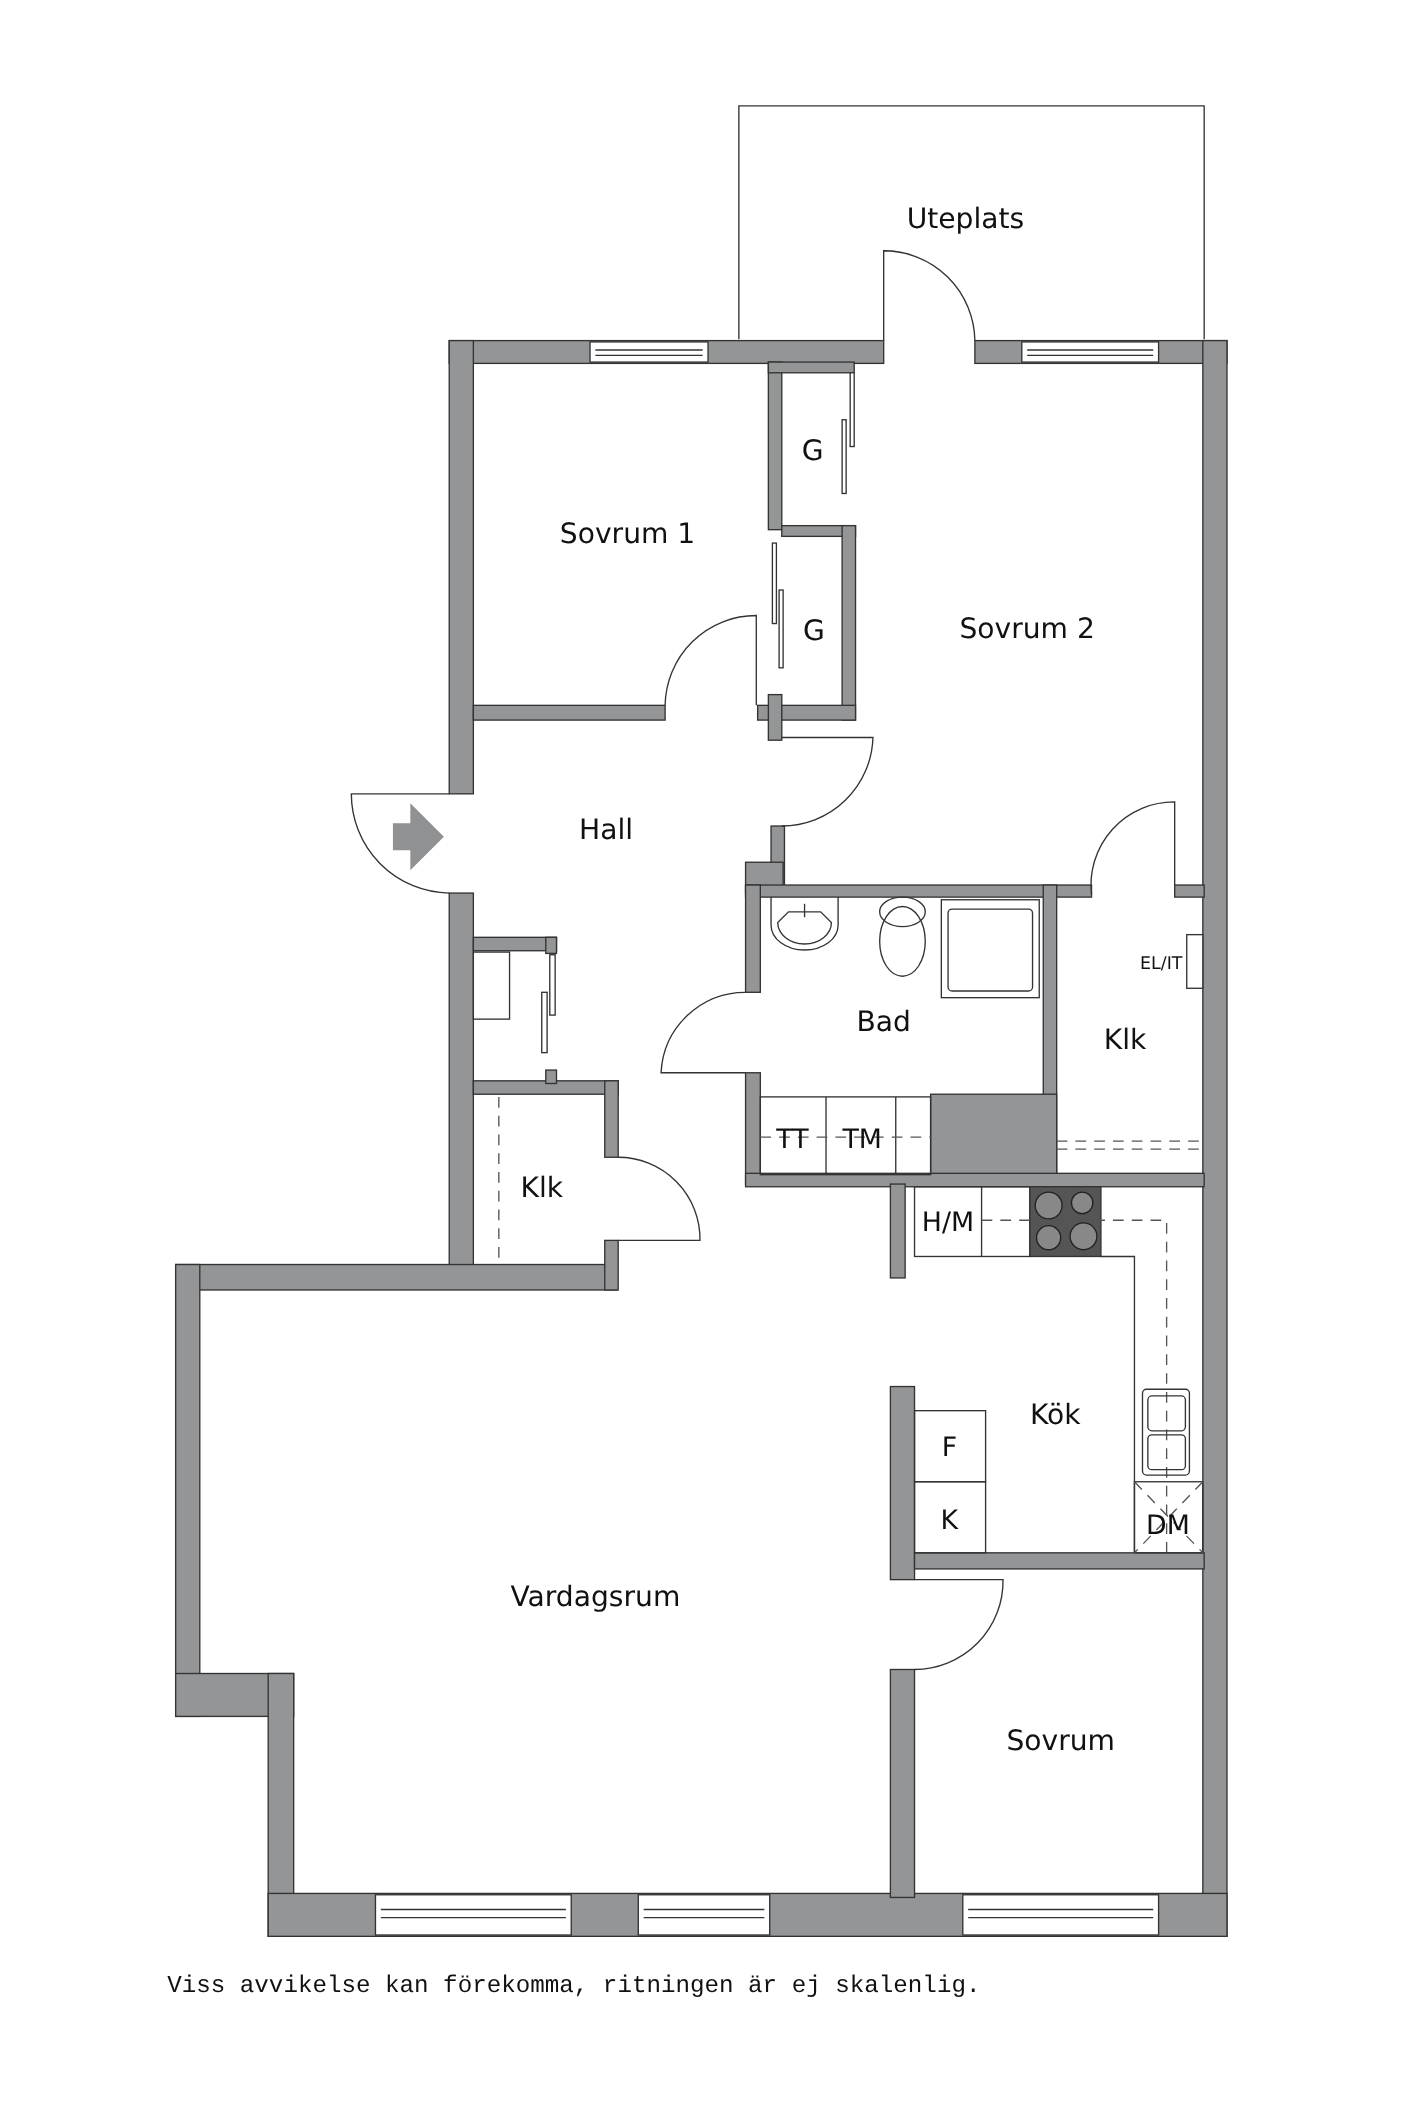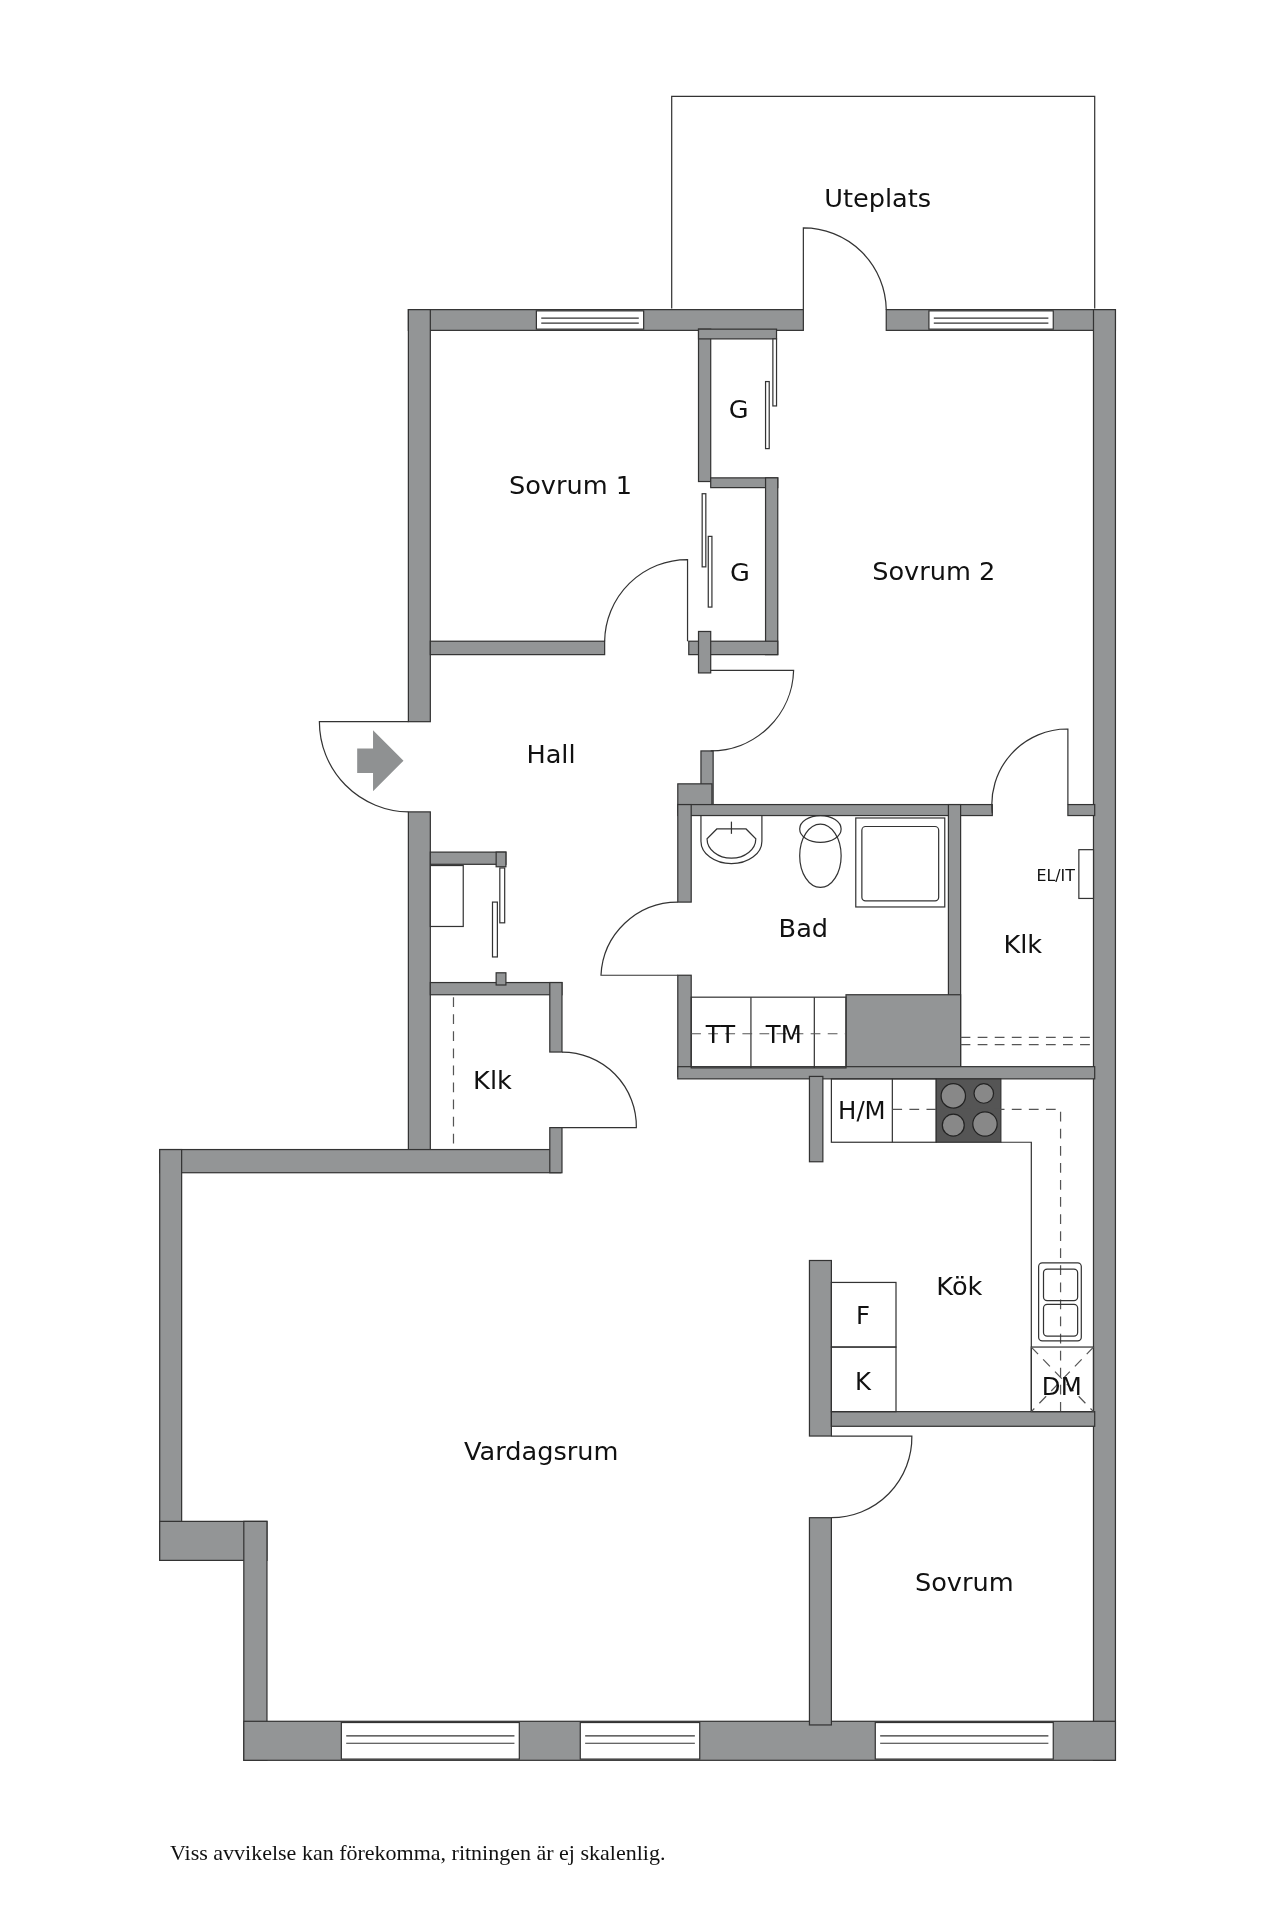--- a/index.html
+++ b/index.html
@@ -6,21 +6,21 @@
   body { width:1280px; height:1920px; position:relative; overflow:hidden; font-family:"DejaVu Sans", sans-serif; }
   #plan { position:absolute; left:0; top:0; width:1280px; height:1920px; }
   .wall { fill:#939596; stroke:#333; stroke-width:1; }
   .thin { fill:none; stroke:#333; stroke-width:1; }
   .fix { fill:#fff; stroke:#333; stroke-width:1; }
   .dash { fill:none; stroke:#555; stroke-width:1; stroke-dasharray:8 6; }
   .lbl { font-family:"DejaVu Sans", sans-serif; fill:#111; text-anchor:middle; }
   .room { font-size:21px; }
   .small { font-size:20px; }
   .tiny { font-size:13px; }
-  #disclaimer { position:absolute; left:170px; top:1793px; font-size:22px; color:#111; font-family:Liberation Serif, serif;margin-top:47px; }
+  #disclaimer { position:absolute; left:152px; top:1793px; font-size:22px; color:#111; font-family:Liberation Mono, monospace; }
 </style>
 </head>
 <body>
 
 <svg id="plan" viewBox="0 0 1050 1575" preserveAspectRatio="none" xmlns="http://www.w3.org/2000/svg">
 
   <path class="thin" d="M551 253 L551 79 L898 79 L898 253"></path>
 
   <path class="thin" d="M659 254 L659 187 A68 68 0 0 1 727 254"></path>
 

